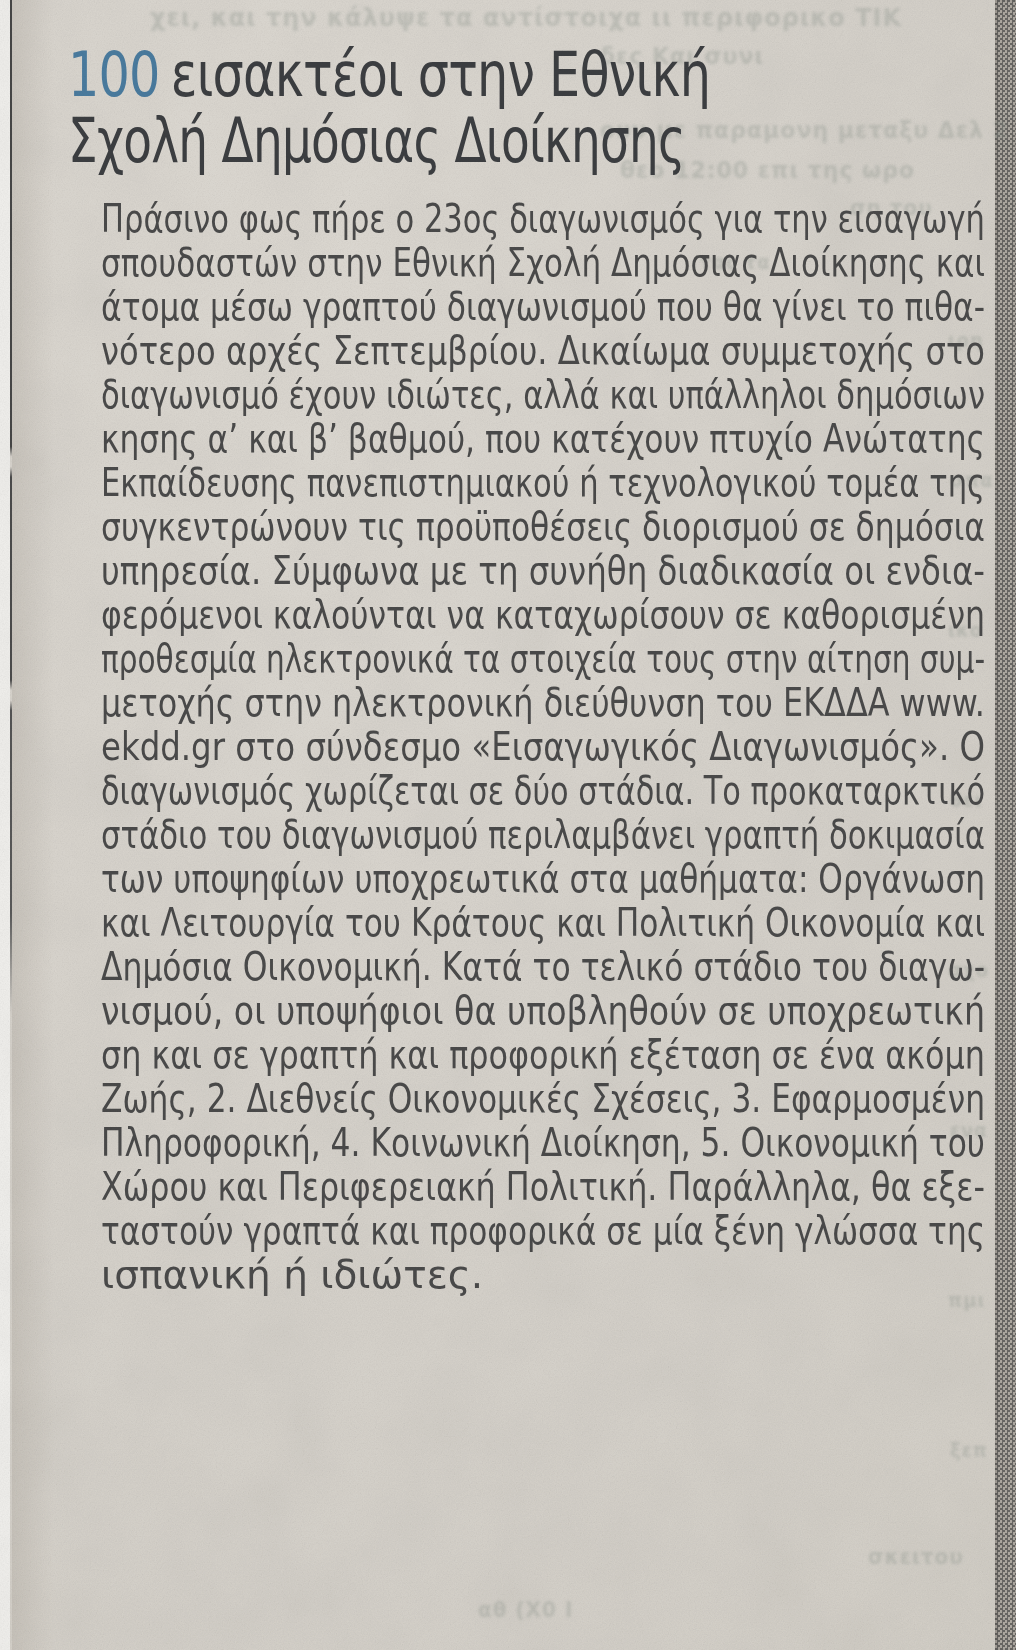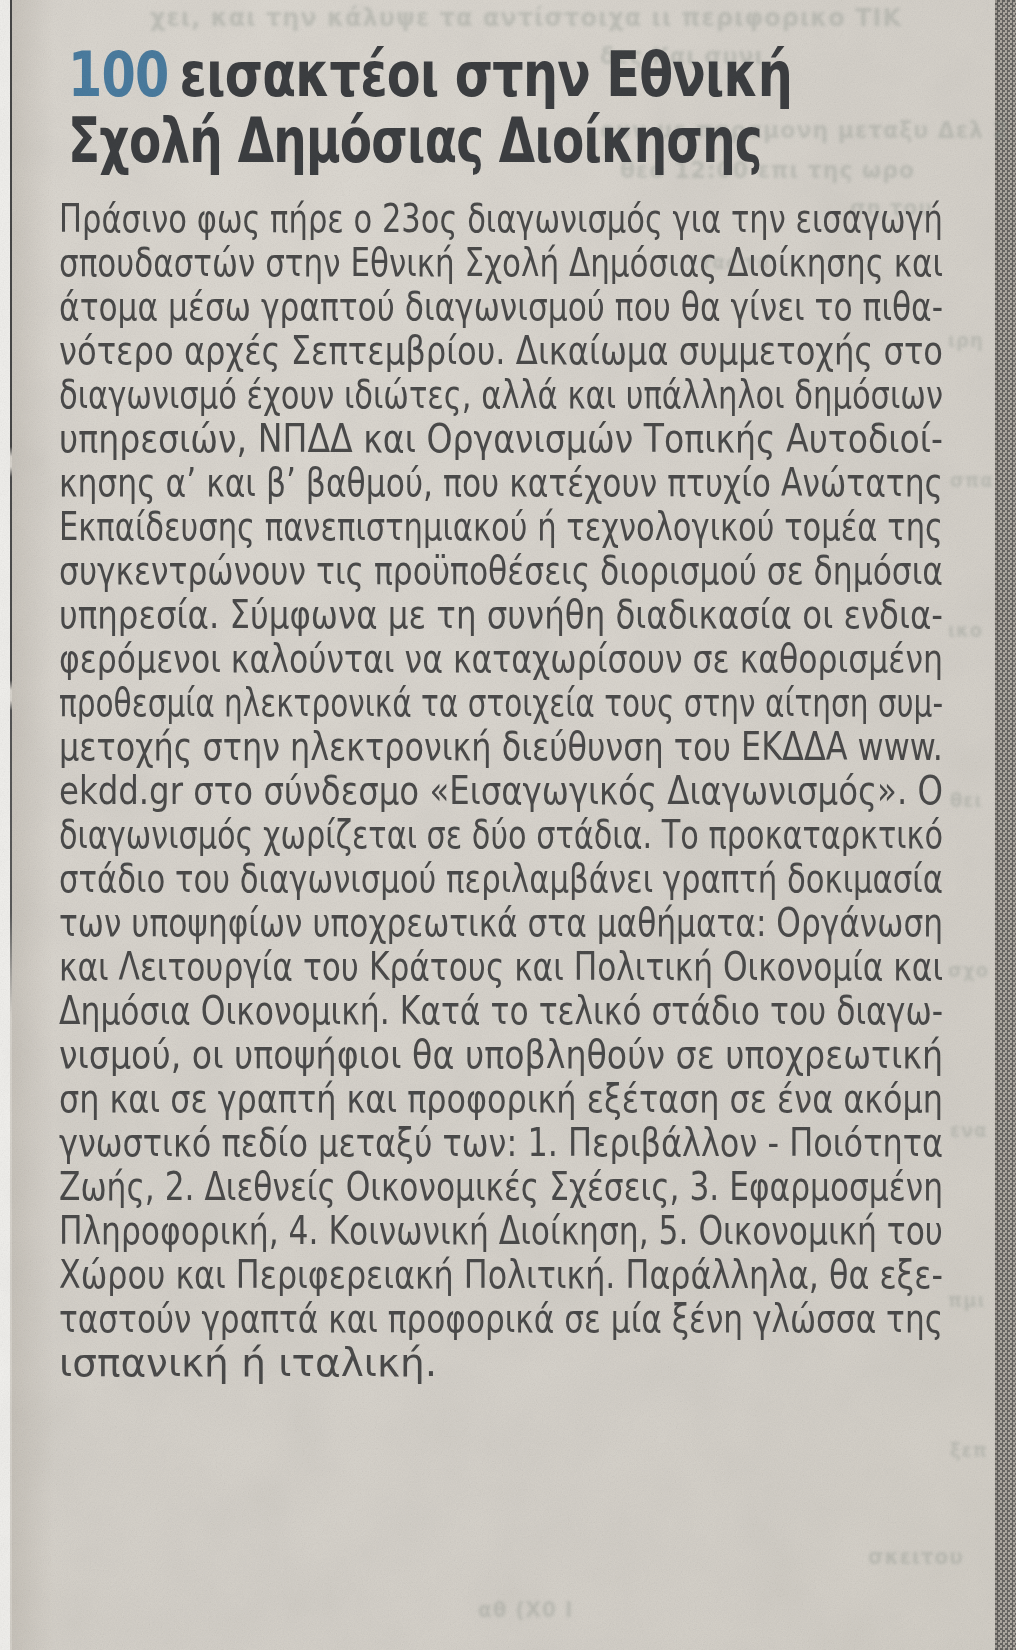--- a/index.html
+++ b/index.html
@@ -41,30 +41,30 @@
     box-shadow:inset 3px 0 4px rgba(0,0,0,.12);
   }
   
   .ghosts{position:absolute;inset:0;pointer-events:none;}
   .ghost{
     position:absolute;color:#8f978f;opacity:.34;filter:blur(1.4px);
     white-space:nowrap;font-weight:bold;letter-spacing:1px;
     transform:scaleY(1.05);
   }
   
-  .headline{position:absolute;left:68px;top:42px;margin:0;font-weight:bold;}
+  .headline{position:absolute;left:68px;top:42px;margin:0;font-weight:normal;}
   .hl-row{display:block;height:66px;}
   .hl-line{
     display:inline-block;white-space:nowrap;transform-origin:0 50%;
     font-size:62px;line-height:66px;color:#3d3f42;letter-spacing:-1px;
   }
   .hl-num{color:#4b7da1;padding-right:14px;}
   
   .article{position:absolute;left:59px;top:197px;width:890px;color:#4b4b4b;}
-  .bl{display:block;height:44px;line-height:44px;}
+  .bl{display:block;height:44px;line-height:44px;margin-left:42px;}
   .bl .fit{
     display:inline-block;white-space:nowrap;transform-origin:0 50%;
     font-size:39px;
   }
   
   .noise{position:absolute;inset:0;pointer-events:none;mix-blend-mode:multiply;}
 </style>
 </head>
 <body>
 
@@ -102,42 +102,40 @@
       <div class="hl-line" style="transform: scaleX(0.7577);">Σχολή Δημόσιας Διοίκησης</div>
     </div>
   </h1>
 
   <div class="article" id="article">
       <div class="bl"><span class="fit" style="transform: scaleX(0.7836);">Πράσινο φως πήρε ο 23ος διαγωνισμός για την εισαγωγή</span></div>
       <div class="bl"><span class="fit" style="transform: scaleX(0.7954);">σπουδαστών στην Εθνική Σχολή Δημόσιας Διοίκησης και</span></div>
       <div class="bl"><span class="fit" style="transform: scaleX(0.8023);">άτομα μέσω γραπτού διαγωνισμού που θα γίνει το πιθα-</span></div>
       <div class="bl"><span class="fit" style="transform: scaleX(0.8258);">νότερο αρχές Σεπτεμβρίου. Δικαίωμα συμμετοχής στο</span></div>
       <div class="bl"><span class="fit" style="transform: scaleX(0.7839);">διαγωνισμό έχουν ιδιώτες, αλλά και υπάλληλοι δημόσιων</span></div>
-      <div class="bl"><span class="fit" style="transform: scaleX(0.85);">υπηρεσιών, ΝΠΔΔ και Οργανισμών Τοπικής Αυτοδιοί-</span></div>
       <div class="bl"><span class="fit" style="transform: scaleX(0.8044);">κησης α’ και β’ βαθμού, που κατέχουν πτυχίο Ανώτατης</span></div>
       <div class="bl"><span class="fit" style="transform: scaleX(0.7846);">Εκπαίδευσης πανεπιστημιακού ή τεχνολογικού τομέα της</span></div>
       <div class="bl"><span class="fit" style="transform: scaleX(0.8044);">συγκεντρώνουν τις προϋποθέσεις διορισμού σε δημόσια</span></div>
       <div class="bl"><span class="fit" style="transform: scaleX(0.8319);">υπηρεσία. Σύμφωνα με τη συνήθη διαδικασία οι ενδια-</span></div>
       <div class="bl"><span class="fit" style="transform: scaleX(0.8086);">φερόμενοι καλούνται να καταχωρίσουν σε καθορισμένη</span></div>
       <div class="bl"><span class="fit" style="transform: scaleX(0.7575);">προθεσμία ηλεκτρονικά τα στοιχεία τους στην αίτηση συμ-</span></div>
       <div class="bl"><span class="fit" style="transform: scaleX(0.8169);">μετοχής στην ηλεκτρονική διεύθυνση του ΕΚΔΔΑ www.</span></div>
       <div class="bl"><span class="fit" style="transform: scaleX(0.8307);">ekdd.gr στο σύνδεσμο «Εισαγωγικός Διαγωνισμός». Ο</span></div>
       <div class="bl"><span class="fit" style="transform: scaleX(0.7781);">διαγωνισμός χωρίζεται σε δύο στάδια. Το προκαταρκτικό</span></div>
       <div class="bl"><span class="fit" style="transform: scaleX(0.7877);">στάδιο του διαγωνισμού περιλαμβάνει γραπτή δοκιμασία</span></div>
       <div class="bl"><span class="fit" style="transform: scaleX(0.8008);">των υποψηφίων υποχρεωτικά στα μαθήματα: Οργάνωση</span></div>
       <div class="bl"><span class="fit" style="transform: scaleX(0.8016);">και Λειτουργία του Κράτους και Πολιτική Οικονομία και</span></div>
       <div class="bl"><span class="fit" style="transform: scaleX(0.8053);">Δημόσια Οικονομική. Κατά το τελικό στάδιο του διαγω-</span></div>
       <div class="bl"><span class="fit" style="transform: scaleX(0.8529);">νισμού, οι υποψήφιοι θα υποβληθούν σε υποχρεωτική</span></div>
       <div class="bl"><span class="fit" style="transform: scaleX(0.8169);">ση και σε γραπτή και προφορική εξέταση σε ένα ακόμη</span></div>
-      <div class="bl"><span class="fit" style="transform: scaleX(0.8199);">γνωστικό πεδίο μεταξύ των: 1. Περιβάλλον - Ποιότητα</span></div>
       <div class="bl"><span class="fit" style="transform: scaleX(0.8018);">Ζωής, 2. Διεθνείς Οικονομικές Σχέσεις, 3. Εφαρμοσμένη</span></div>
       <div class="bl"><span class="fit" style="transform: scaleX(0.8033);">Πληροφορική, 4. Κοινωνική Διοίκηση, 5. Οικονομική του</span></div>
       <div class="bl"><span class="fit" style="transform: scaleX(0.8141);">Χώρου και Περιφερειακή Πολιτική. Παράλληλα, θα εξε-</span></div>
       <div class="bl"><span class="fit" style="transform: scaleX(0.7999);">ταστούν γραπτά και προφορικά σε μία ξένη γλώσσα της</span></div>
-      <div class="bl"><span class="fit">ισπανική ή ιταλική.</span></div>
+      <div class="bl"><span class="fit">ισπανική ή ιδιώτες.</span></div>
     </div>
 
   <svg class="noise" width="1016" height="1650">
     <defs>
       <filter id="grain">
         <feTurbulence type="fractalNoise" baseFrequency="0.85" numOctaves="2" stitchTiles="stitch"></feTurbulence>
         <feColorMatrix type="saturate" values="0"></feColorMatrix>
       </filter>
       <filter id="mottle">
         <feTurbulence type="fractalNoise" baseFrequency="0.012" numOctaves="3" stitchTiles="stitch"></feTurbulence>

